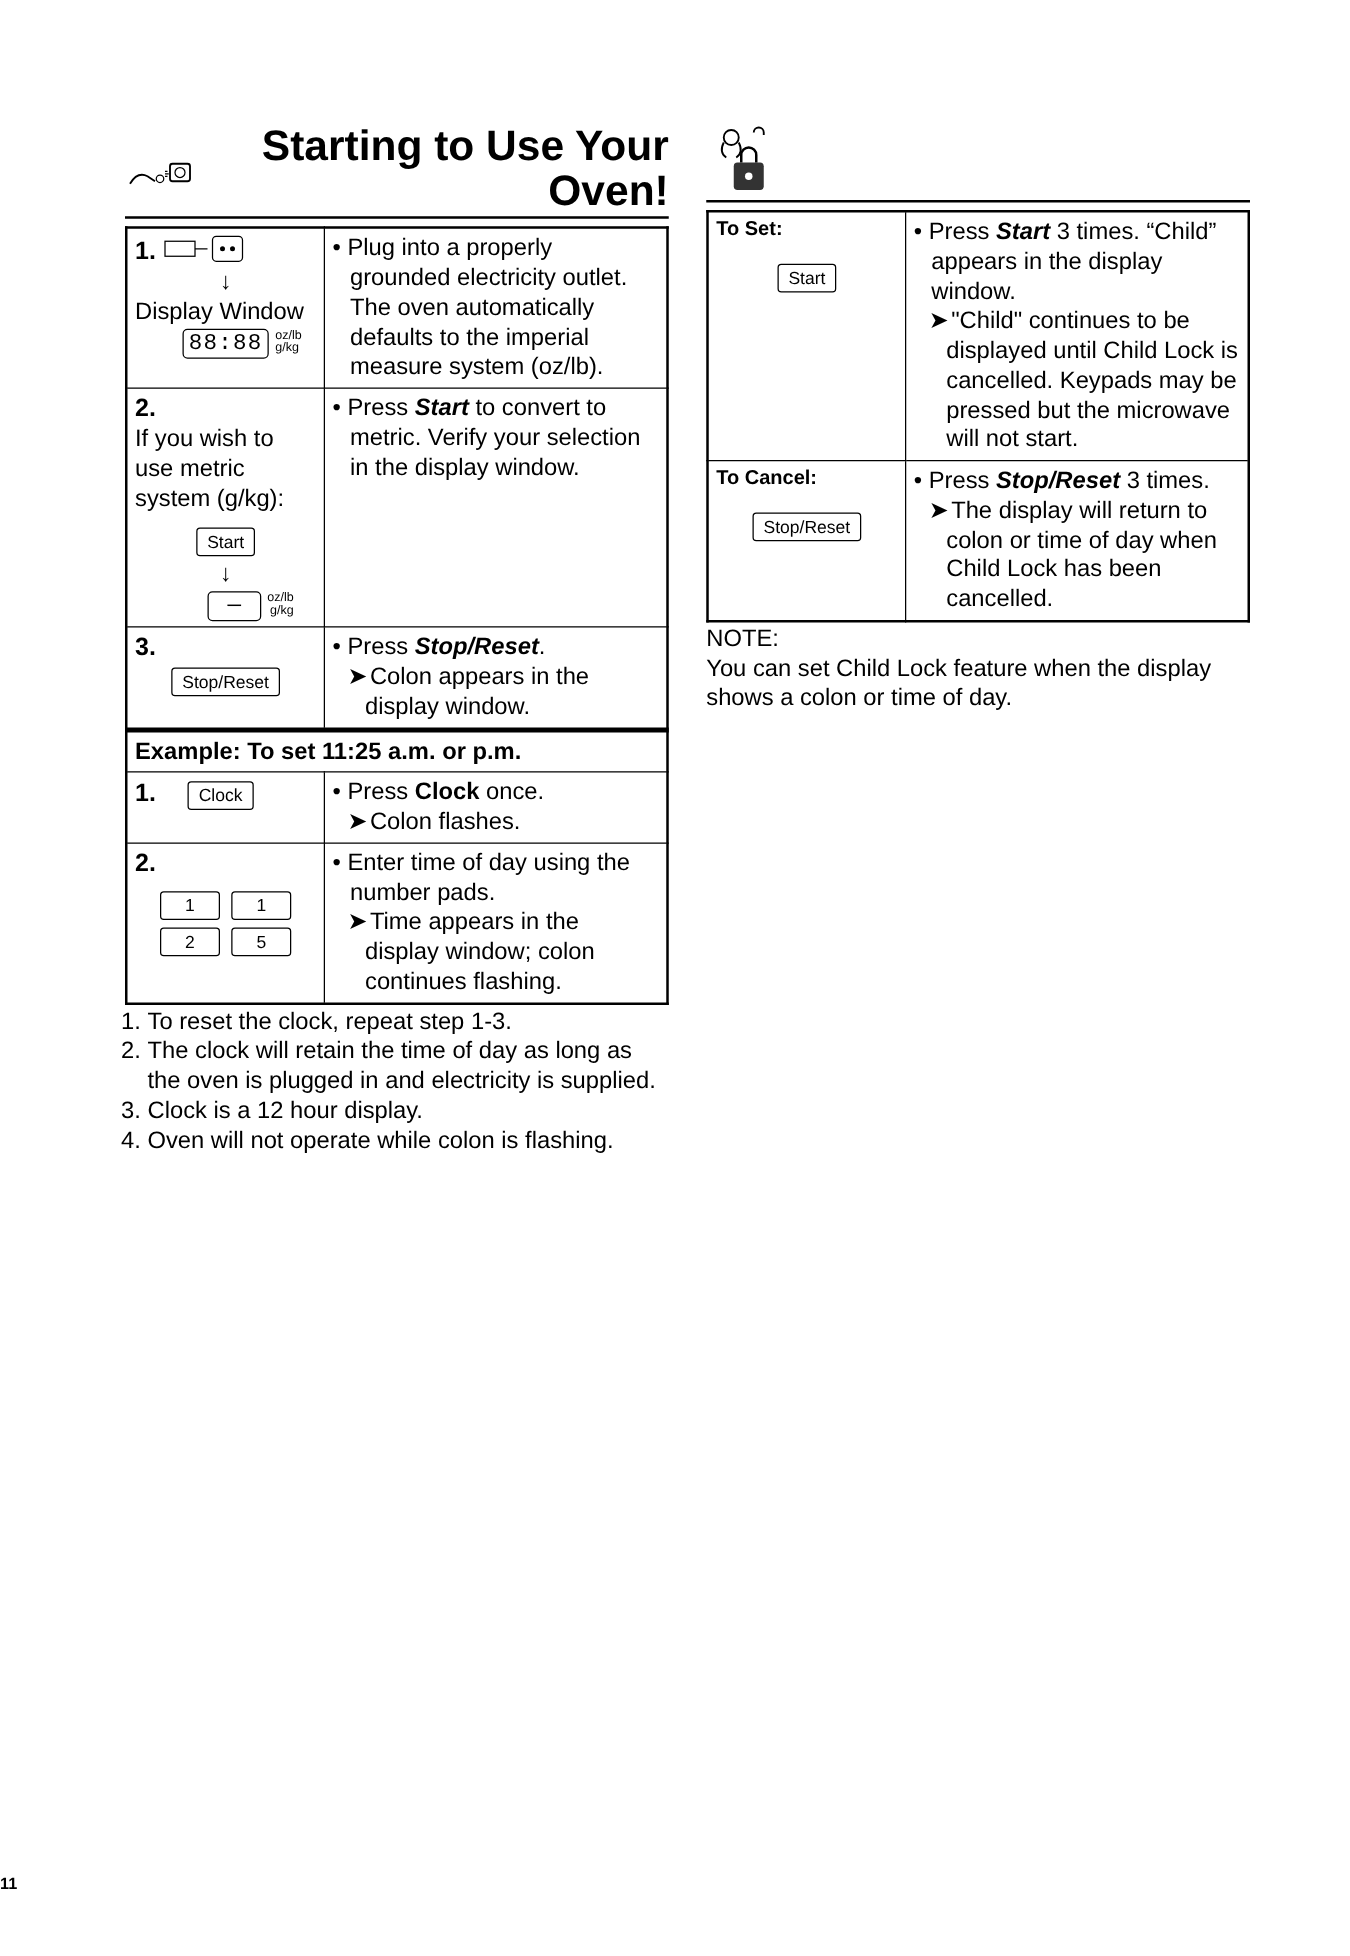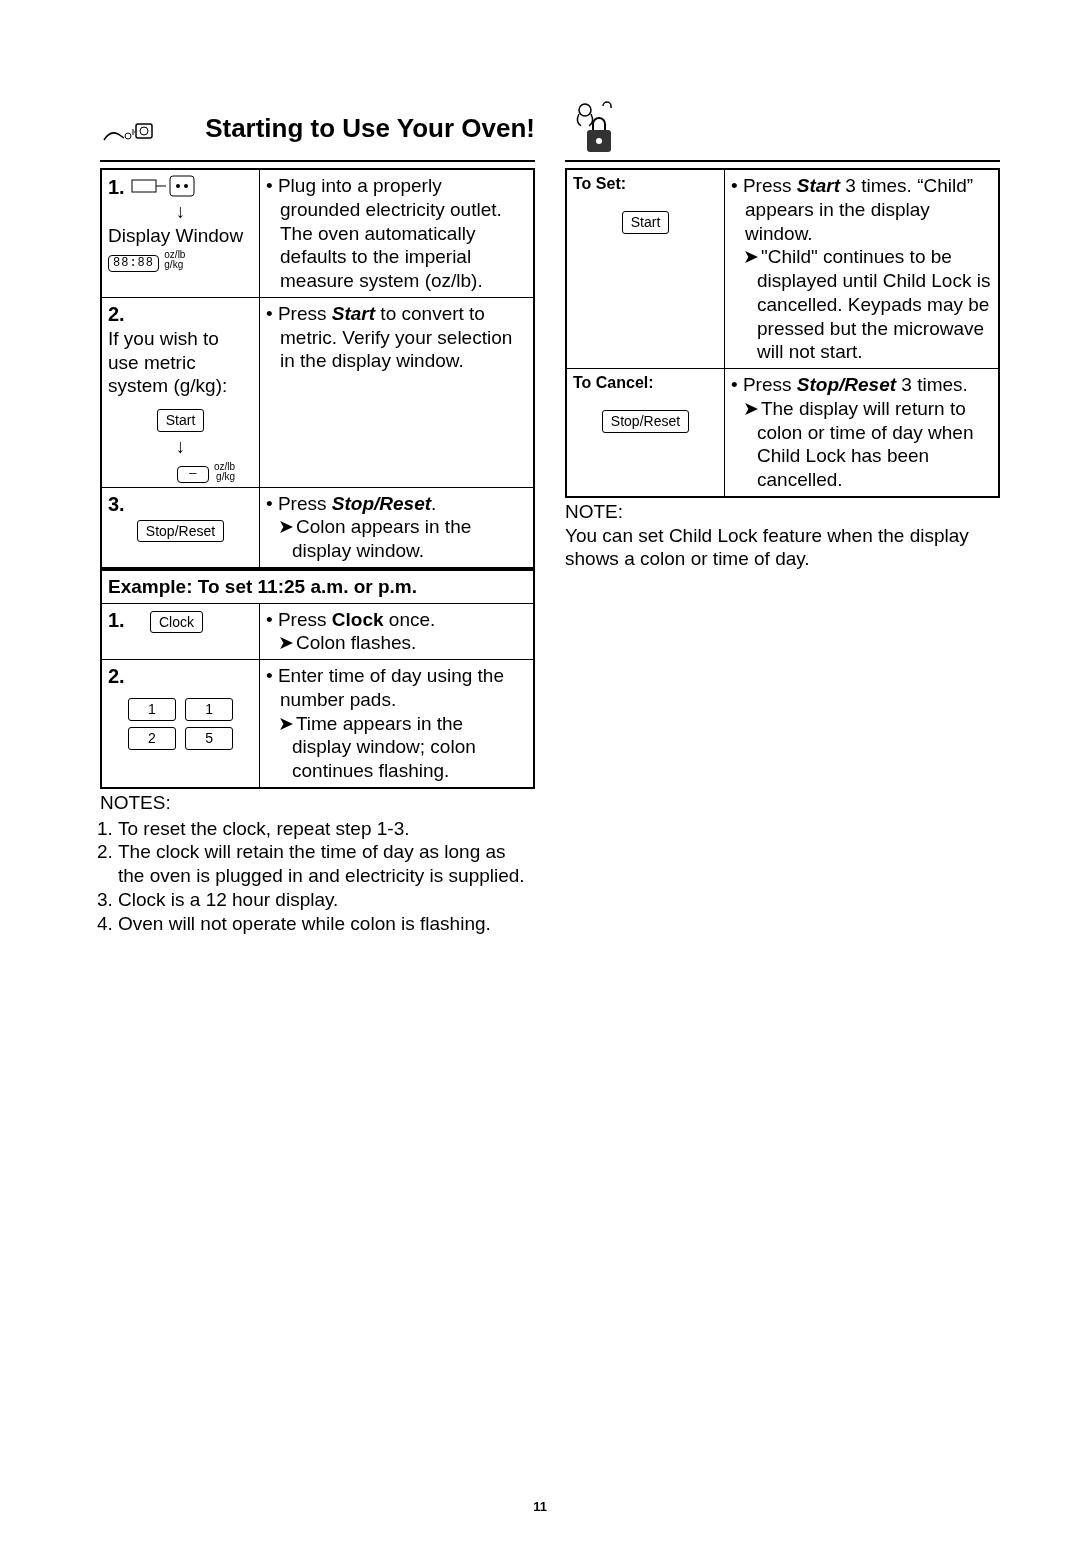--- a/index.html
+++ b/index.html
@@ -26,21 +26,21 @@
     margin-bottom: 6px;
   }
   .section-head .icon-box {
     flex-shrink: 0;
     width: 60px;
     height: 60px;
     display:flex;align-items:center;justify-content:center;
   }
   .section-head h1 {
     margin: 0 0 2px 0;
-    font-size: 26px;
+    font-size: 34px;
     font-weight: bold;
     text-align: right;
     flex: 1;
     line-height: 1.05;
   }
   table.steps {
     border-collapse: collapse;
     width: 100%;
     border: 2px solid #000;
   }
@@ -64,23 +64,23 @@
   ul.inst { list-style: none; margin: 0; padding: 0; }
   ul.inst li { padding-left: 14px; text-indent: -14px; margin-bottom: 0; }
   ul.inst li::before { content: "• "; }
   .arrow-li { padding-left: 26px; text-indent: -14px; }
   .arrow-li::before { content: "➤"; margin-right: 2px;}
   .notes-head { font-weight: normal; margin-top: 2px; }
   ol.notes { margin: 2px 0 0 18px; padding: 0; }
   .example-row td { font-weight: bold; }
   .cs-left { font-weight: bold; font-size: 16px; }
   .cs-table td.left { width: 130px; }
-  .display-sketch { font-family: "Courier New", monospace; font-size:12px; border:1.5px solid #000; border-radius:4px; padding:0 4px; display:inline-block; letter-spacing:1px;}
+  .display-sketch { font-family: "Courier New", monospace; font-size:18px; border:1.5px solid #000; border-radius:4px; padding:0 4px; display:inline-block; letter-spacing:1px;margin-left:38px;}
   .unit-lbl { font-size:10px; line-height:1; display:inline-block; vertical-align:middle;}
-  .page-number { text-align:center; font-size:13px; font-weight:bold; position:absolute; bottom:50px; left:0; right:0;}
+  .page-number { font-size:13px; font-weight:bold; position:absolute; bottom:50px; left:0; right:0;}
   .page-wrap{position:relative;}
 </style>
 </head>
 <body>
 
 <div class="page-wrap">
 <div class="page">
 
   <div class="col">
 
@@ -188,21 +188,20 @@
         <td>
           <ul class="inst">
                   <li>Enter time of day using the number pads.</li>
                 </ul>
           <div class="arrow-li">Time appears in the display window; colon continues flashing.</div>
         </td>
       </tr>
     </tbody>
         </table>
 
-    <div class="notes-head">NOTES:</div>
     <ol class="notes">
       <li>To reset the clock, repeat step 1-3.</li>
       <li>The clock will retain the time of day as long as the oven is plugged in and electricity is supplied.</li>
       <li>Clock is a 12 hour display.</li>
       <li>Oven will not operate while colon is flashing.</li>
     </ol>
   </div>
 
   <div class="col">
     <div class="section-head">

